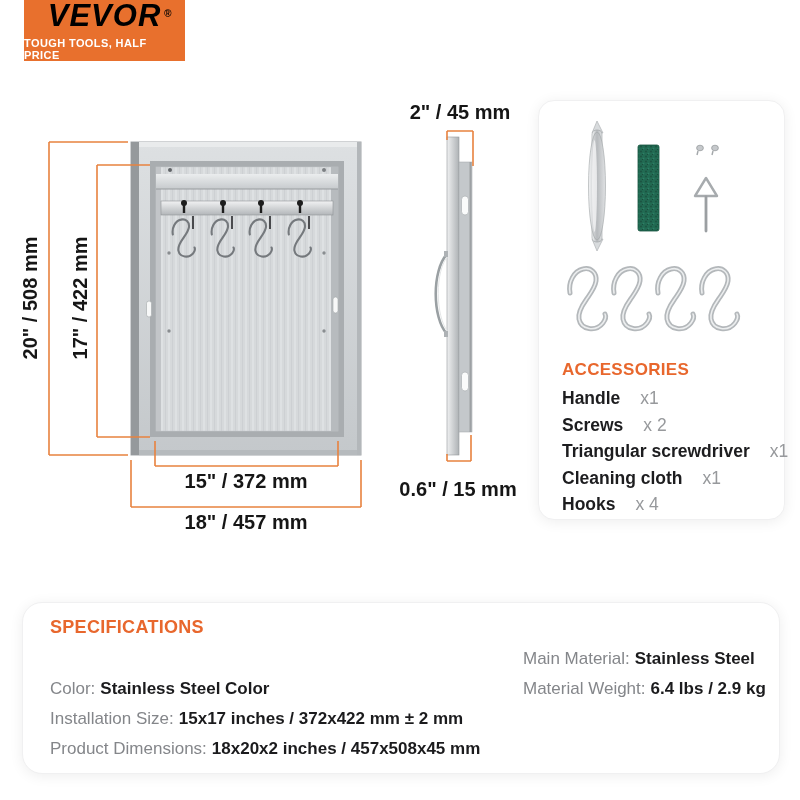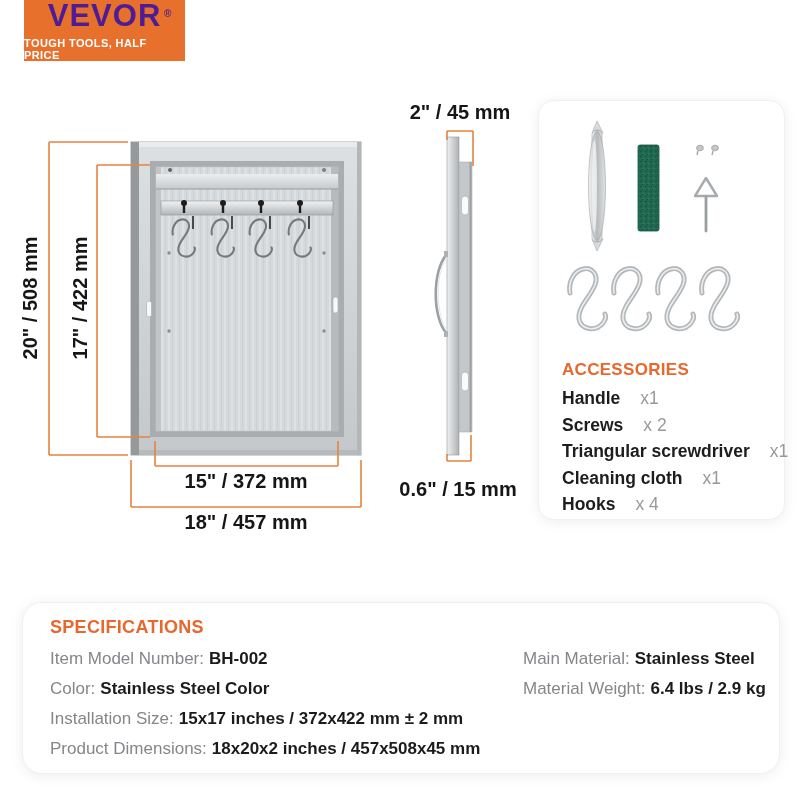--- a/index.html
+++ b/index.html
@@ -1,21 +1,21 @@
 <!DOCTYPE html>
 <html><head>
 <meta charset="utf-8">
 <style>
   html,body{margin:0;padding:0;background:#fff;}
   #canvas{position:relative;width:800px;height:800px;background:#ffffff;overflow:hidden;
           font-family:"Liberation Sans","DejaVu Sans",sans-serif;}
   
   .logo{position:absolute;left:24px;top:0;width:161px;height:61px;background:#E8702D;
         display:flex;flex-direction:column;align-items:center;justify-content:center;}
-  .logo-word{color:#4c1d95;font-weight:bold;font-size:31px;letter-spacing:1px;line-height:30px;position:relative;}
+  .logo-word{color:#000000;font-weight:bold;font-size:31px;letter-spacing:1px;line-height:30px;position:relative;font-style:italic;}
   .logo-reg{font-size:10px;position:absolute;top:-2px;right:-11px;font-weight:bold;}
   .logo-tag{color:#fff;font-weight:bold;font-size:11px;letter-spacing:.4px;margin-top:6px;}
   
   .card{position:absolute;background:#fff;border:1px solid #f0f0f1;border-radius:16px;
         box-shadow:0 2px 14px rgba(0,0,0,.07);}
   #acc-card{left:538px;top:100px;width:245px;height:418px;}
   #spec-card{left:22px;top:602px;width:756px;height:170px;border-radius:20px;}
   
   #gfx{position:absolute;left:0;top:0;z-index:2;pointer-events:none;}
   .hookBase{fill:none;stroke:#b4b8bb;stroke-width:5;stroke-linecap:round;}
@@ -205,20 +205,19 @@
   <div class="txt" id="acc-list">
     <div class="acc-title">ACCESSORIES</div>
     <div class="acc-item"><span class="acc-name">Handle</span><span class="acc-qty">x1</span></div>
     <div class="acc-item"><span class="acc-name">Screws</span><span class="acc-qty">x 2</span></div>
     <div class="acc-item"><span class="acc-name">Triangular screwdriver</span><span class="acc-qty">x1</span></div>
     <div class="acc-item"><span class="acc-name">Cleaning cloth</span><span class="acc-qty">x1</span></div>
     <div class="acc-item"><span class="acc-name">Hooks</span><span class="acc-qty">x 4</span></div>
   </div>
 
   <div class="spec-title">SPECIFICATIONS</div>
-  <div class="spec-row" style="left:50px;top:648px;"><span class="spec-label">Item Model Number:</span><span class="spec-value">BH-002</span></div>
   <div class="spec-row" style="left:50px;top:678px;"><span class="spec-label">Color:</span><span class="spec-value">Stainless Steel Color</span></div>
   <div class="spec-row" style="left:50px;top:708px;"><span class="spec-label">Installation Size:</span><span class="spec-value">15x17 inches / 372x422 mm ± 2 mm</span></div>
   <div class="spec-row" style="left:50px;top:738px;"><span class="spec-label">Product Dimensions:</span><span class="spec-value">18x20x2 inches / 457x508x45 mm</span></div>
   <div class="spec-row" style="left:523px;top:648px;"><span class="spec-label">Main Material:</span><span class="spec-value">Stainless Steel</span></div>
   <div class="spec-row" style="left:523px;top:678px;"><span class="spec-label">Material Weight:</span><span class="spec-value">6.4 lbs / 2.9 kg</span></div>
 
 </div>
 
 </body></html>

